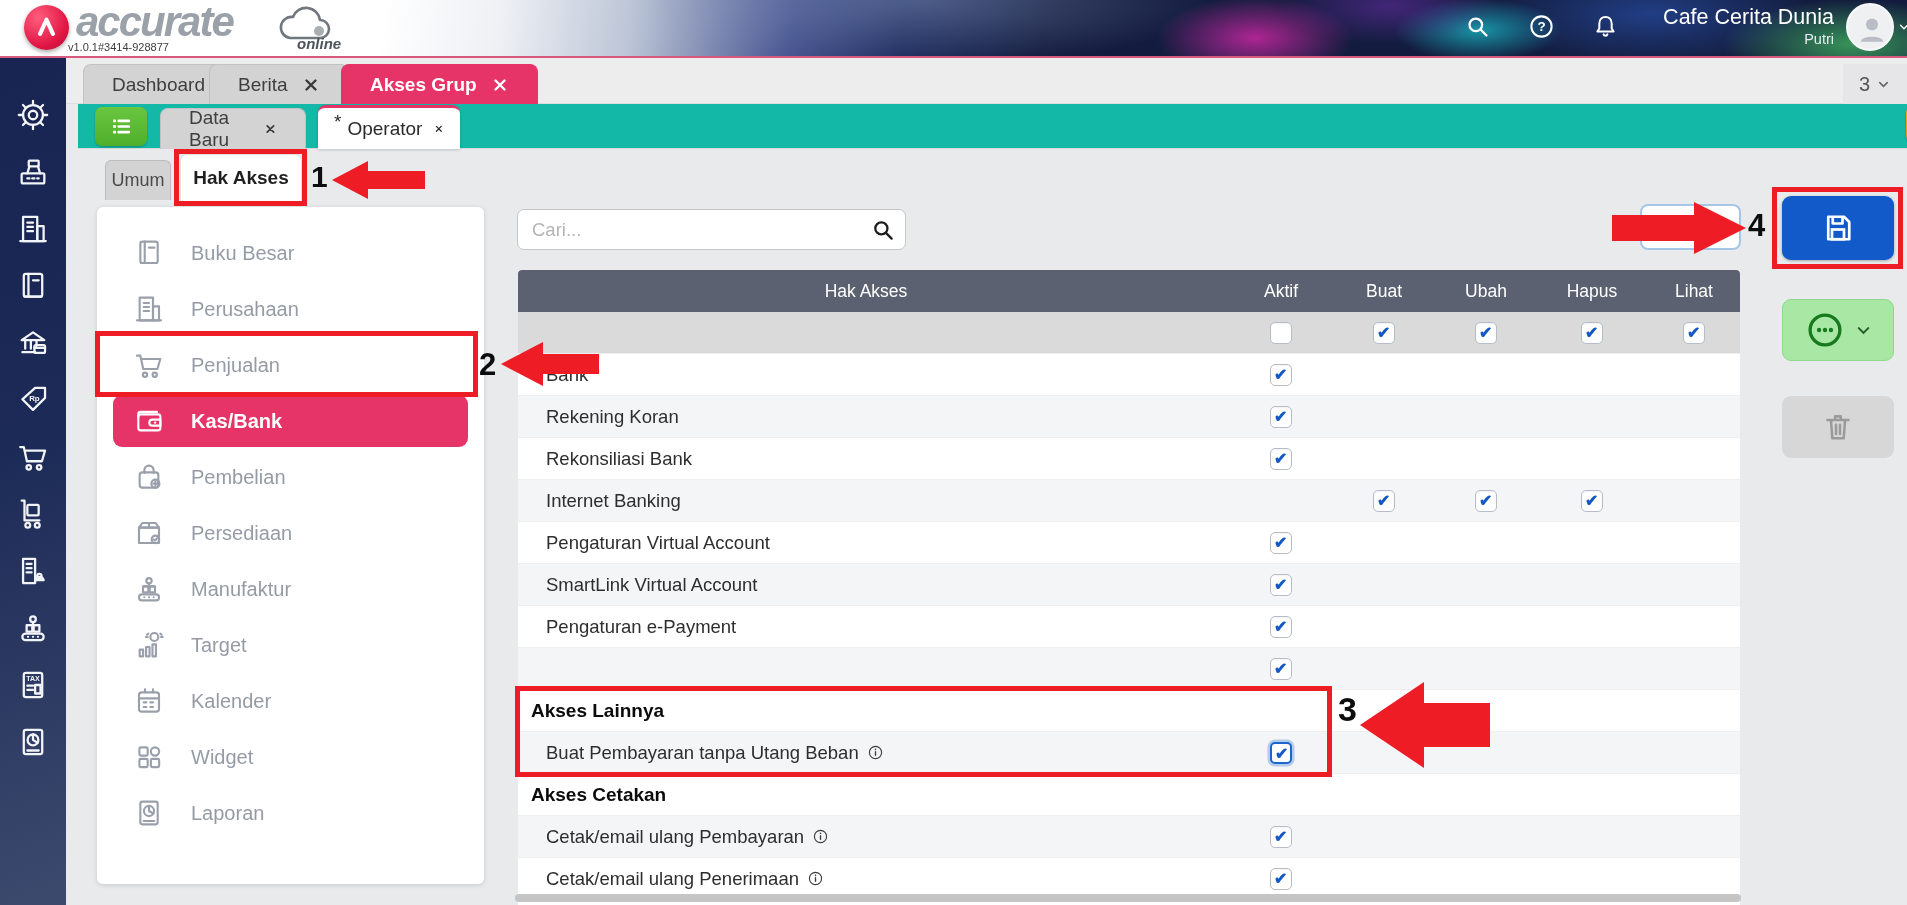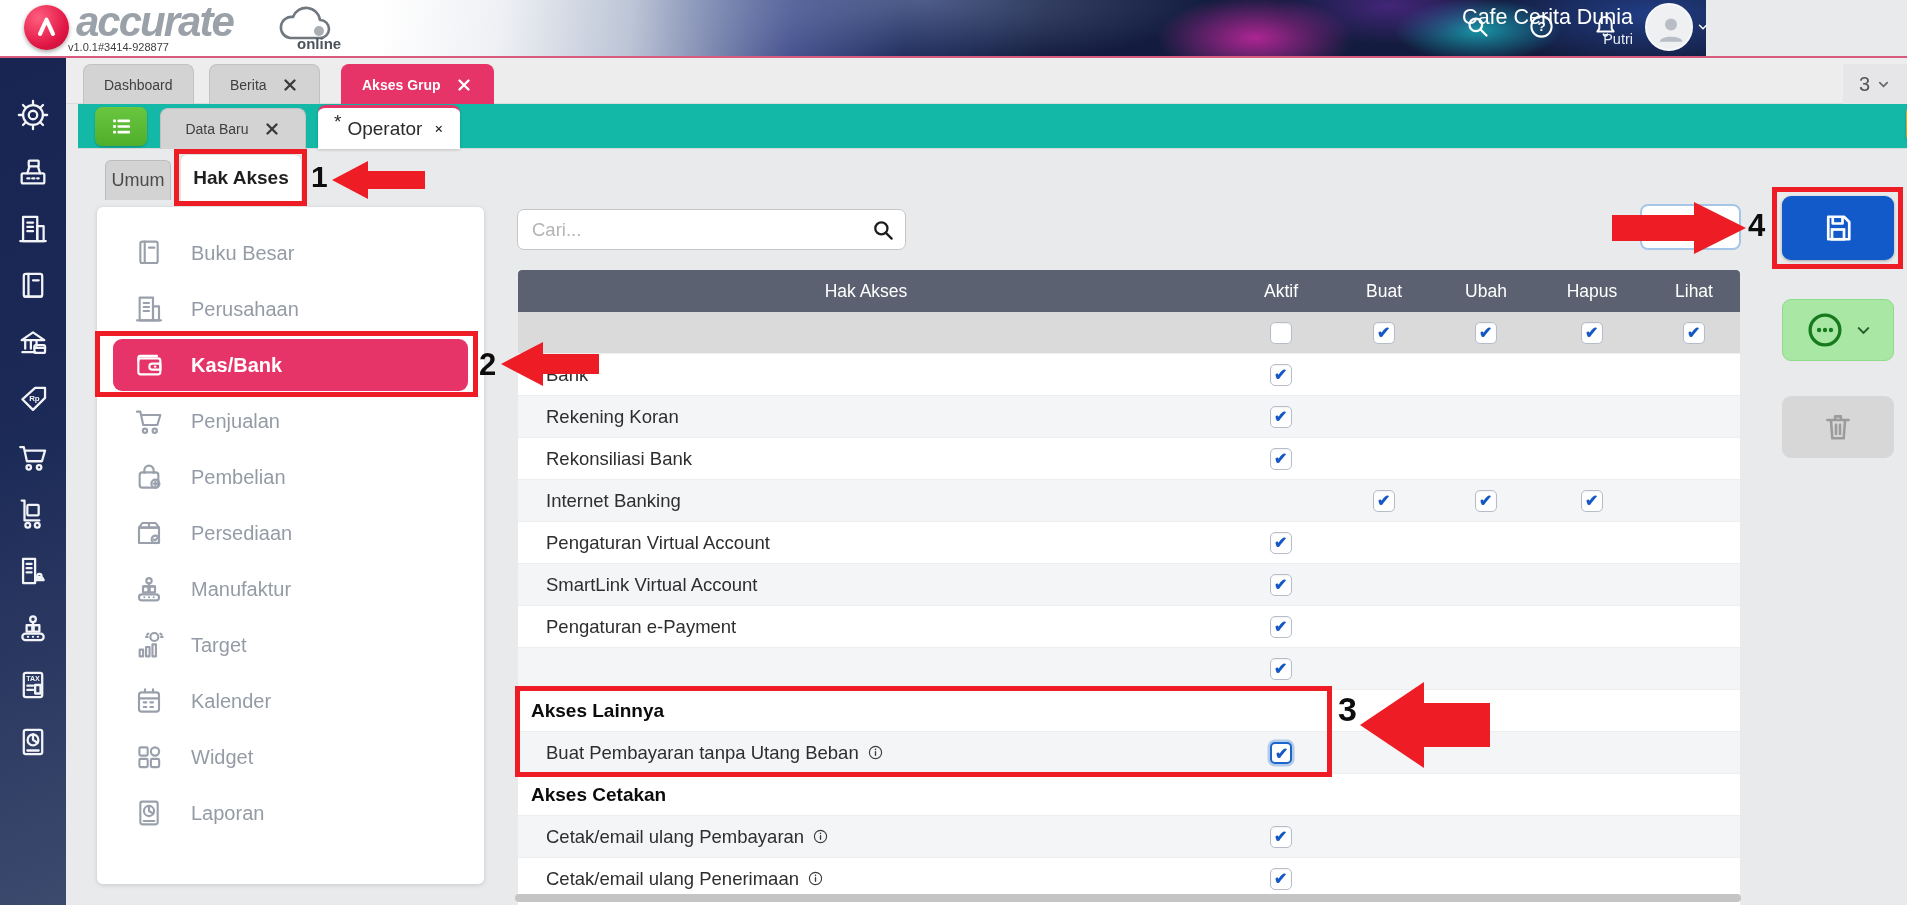--- a/index.html
+++ b/index.html
@@ -1,37 +1,37 @@
 <!DOCTYPE html>
 <html><head>
 <meta charset="utf-8">
 <style>
   html,body{margin:0;padding:0;background:#555;}
   *{box-sizing:border-box;font-family:"Liberation Sans",sans-serif;}
   .screen{position:relative;width:1907px;height:905px;background:#e9eaec;overflow:hidden;margin:0 auto;}
 
   
-  .topbar{position:absolute;left:0;top:0;width:1706px;height:56px;
+  .topbar{position:absolute;left:0;top:0;width:1907px;height:56px;
     background-color:#131c3e;
     background-image:
       radial-gradient(140px 60px ellipse at 1255px 38px, rgba(216,40,170,.78), rgba(216,40,170,0) 70%),
       radial-gradient(160px 55px ellipse at 1390px 6px, rgba(96,44,156,.62), rgba(96,44,156,0) 70%),
       radial-gradient(120px 45px ellipse at 1478px 30px, rgba(26,196,208,.72), rgba(26,196,208,0) 70%),
       radial-gradient(180px 62px ellipse at 1852px 44px, rgba(72,205,100,.68), rgba(72,205,100,0) 72%),
       radial-gradient(220px 70px ellipse at 1650px 14px, rgba(45,90,190,.55), rgba(45,90,190,0) 75%),
       radial-gradient(420px 95px ellipse at 920px 0px, rgba(140,158,196,.45), rgba(140,158,196,0) 70%),
       linear-gradient(97deg,#ffffff 0px,#ffffff 380px,#eef0f4 500px,#bcc5d6 630px,#46538f 790px,#1c2a5c 900px,#131c3e 1040px);}
   .topbar-divider{position:absolute;left:0;top:56px;width:1907px;height:2px;background:#d85a7d;}
   .logo-circle{position:absolute;left:24px;top:5px;width:45px;height:45px;border-radius:50%;
     background:radial-gradient(circle at 32% 28%,#ff5e7e,#e01543 65%,#b00d35);box-shadow:0 2px 4px rgba(0,0,0,.35);}
   .logo-circle svg{position:absolute;left:7px;top:7px;width:31px;height:31px;color:#fff;}
   .brand{position:absolute;left:76px;top:-2px;font-size:42px;font-style:italic;font-weight:700;
     color:#9aa1a8;letter-spacing:-2px;}
   .cloud{position:absolute;left:272px;top:4px;width:66px;height:42px;color:#70777f;}
-  .brand-sub{position:absolute;left:297px;top:35px;font-size:15px;font-weight:700;color:#4d545c;}
+  .brand-sub{position:absolute;left:297px;top:35px;font-size:15px;font-style:italic;font-weight:700;color:#4d545c;}
   .version{position:absolute;left:68px;top:41px;font-size:11px;color:#3d3d3d;}
   .top-dot{position:absolute;left:314px;top:26px;width:10px;height:10px;border-radius:50%;background:#9aa0a6;opacity:.85;}
   .top-ico{position:absolute;top:13px;width:27px;height:27px;color:#fff;cursor:pointer;}
   .company{position:absolute;right:73px;top:5px;font-size:21.5px;color:#fff;white-space:nowrap;}
   .username{position:absolute;right:73px;top:31px;font-size:14.5px;color:#e8ebf4;}
   .avatar{position:absolute;right:13px;top:3px;width:48px;height:48px;border-radius:50%;background:#eef0f2;
     border:2px solid #f7f8fa;overflow:hidden;}
   .avatar svg{position:absolute;left:6px;top:6px;width:36px;height:36px;color:#b9bdc6;}
   .avatar-chev{position:absolute;right:-4px;top:20px;width:14px;height:14px;color:#fff;}
 
@@ -39,21 +39,21 @@
   .sidebar{position:absolute;left:0;top:58px;width:66px;height:847px;
     background:linear-gradient(160deg,#182451 0%,#1c2a57 45%,#3c4a6e 100%);}
   .sb-item{width:66px;height:57px;display:flex;align-items:center;justify-content:center;cursor:pointer;color:#f2f4f8;}
   .sb-item svg{width:34px;height:34px;}
   .sidebar-inner{padding-top:28px;}
 
   
   .tabbar1{position:absolute;left:66px;top:58px;width:1841px;height:46px;background:#ededee;border-bottom:1px solid #dcdcdc;}
   .tabbar2{position:absolute;left:78px;top:104px;width:1883px;height:45px;background:#14b8a6;border-bottom:1px solid #d8d8d8;}
   .tab{position:absolute;height:40px;top:6px;border-radius:8px 8px 0 0;display:flex;align-items:center;
-    padding:0 20px;font-size:14px;gap:14px;cursor:pointer;background:#d3d3d3;color:#3f3f3f;border:1px solid #c2c2c2;border-bottom:none;justify-content:center;}
+    padding:0 28px;font-size:19px;gap:14px;cursor:pointer;background:#d3d3d3;color:#3f3f3f;border:1px solid #c2c2c2;border-bottom:none;}
   .tab .closex{width:18px;height:18px;color:#3b3b3b;}
   .tab.active-pink{background:#e73468;color:#fff;font-weight:700;border-color:#e73468;}
   .tab.active-pink .closex{color:#fff;}
   .tab-counter{position:absolute;right:0;top:6px;width:64px;height:40px;background:#e6e6e8;color:#555;
     display:flex;align-items:center;justify-content:center;gap:6px;font-size:20px;cursor:pointer;}
   .tab-counter svg{width:15px;height:15px;color:#666;}
   .btn-green-list{position:absolute;left:17px;top:3px;width:52px;height:39px;border-radius:7px;cursor:pointer;
     background:linear-gradient(#6ac63f,#4fae2b);display:flex;align-items:center;justify-content:center;color:#fff;box-shadow:0 1px 2px rgba(0,0,0,.25);}
   .btn-green-list svg{width:27px;height:27px;}
   .tab-doc{position:absolute;top:4px;height:41px;}
@@ -351,40 +351,40 @@
           <span class="micon">
             <svg viewBox="0 0 24 24" style="width:100%;height:100%;display:block">
               <rect x="5" y="3.5" width="10" height="17" fill="none" stroke="currentColor" stroke-width="1.6" stroke-linecap="round" stroke-linejoin="round"></rect>
               <path d="M8 7.5h4M8 10.5h4M8 13.5h4" fill="none" stroke="currentColor" stroke-width="1.6" stroke-linecap="round" stroke-linejoin="round"></path>
               <rect x="15" y="10" width="4.5" height="10.5" fill="none" stroke="currentColor" stroke-width="1.6" stroke-linecap="round" stroke-linejoin="round"></rect>
               <path d="M3 20.5h18" fill="none" stroke="currentColor" stroke-width="1.6" stroke-linecap="round" stroke-linejoin="round"></path>
             </svg>
           </span>
           <span class="mlabel">Perusahaan</span>
         </div>
+        <div class="menu-item">
+          <span class="micon">
+            <svg viewBox="0 0 24 24" style="width:100%;height:100%;display:block">
+              <path d="M3 5h2.5l2.2 10h10.6l2.2-7.5H6.4" fill="none" stroke="currentColor" stroke-width="1.6" stroke-linecap="round" stroke-linejoin="round"></path>
+              <circle cx="9" cy="19.3" r="1.6" fill="none" stroke="currentColor" stroke-width="1.6" stroke-linecap="round" stroke-linejoin="round"></circle>
+              <circle cx="16.3" cy="19.3" r="1.6" fill="none" stroke="currentColor" stroke-width="1.6" stroke-linecap="round" stroke-linejoin="round"></circle>
+            </svg>
+          </span>
+          <span class="mlabel">Penjualan</span>
+        </div>
         <div class="menu-item active">
           <span class="micon">
             <svg viewBox="0 0 24 24" style="width:100%;height:100%;display:block">
               <path d="M4 9V6.8c0-.9.7-1.6 1.6-1.6H18" fill="none" stroke="currentColor" stroke-width="1.6" stroke-linecap="round" stroke-linejoin="round"></path>
               <rect x="4" y="7" width="16.5" height="12" rx="1.8" fill="none" stroke="currentColor" stroke-width="1.6" stroke-linecap="round" stroke-linejoin="round"></rect>
               <path d="M14.5 11h6v4.5h-6a2.25 2.25 0 0 1 0-4.5z" fill="none" stroke="currentColor" stroke-width="1.6" stroke-linecap="round" stroke-linejoin="round"></path>
               <circle cx="16.6" cy="13.2" r="0.9" fill="currentColor"></circle>
             </svg>
           </span>
           <span class="mlabel">Kas/Bank</span>
-        </div>
-        <div class="menu-item">
-          <span class="micon">
-            <svg viewBox="0 0 24 24" style="width:100%;height:100%;display:block">
-              <path d="M3 5h2.5l2.2 10h10.6l2.2-7.5H6.4" fill="none" stroke="currentColor" stroke-width="1.6" stroke-linecap="round" stroke-linejoin="round"></path>
-              <circle cx="9" cy="19.3" r="1.6" fill="none" stroke="currentColor" stroke-width="1.6" stroke-linecap="round" stroke-linejoin="round"></circle>
-              <circle cx="16.3" cy="19.3" r="1.6" fill="none" stroke="currentColor" stroke-width="1.6" stroke-linecap="round" stroke-linejoin="round"></circle>
-            </svg>
-          </span>
-          <span class="mlabel">Penjualan</span>
         </div>
         <div class="menu-item">
           <span class="micon">
             <svg viewBox="0 0 24 24" style="width:100%;height:100%;display:block">
               <path d="M8.5 9V7a3.5 3.5 0 0 1 7 0v2" fill="none" stroke="currentColor" stroke-width="1.6" stroke-linecap="round" stroke-linejoin="round"></path>
               <rect x="5" y="8.5" width="14" height="11.5" rx="2" fill="none" stroke="currentColor" stroke-width="1.6" stroke-linecap="round" stroke-linejoin="round"></rect>
               <circle cx="16.8" cy="17" r="3" fill="none" stroke="currentColor" stroke-width="1.6" stroke-linecap="round" stroke-linejoin="round"></circle>
               <path d="M16.8 15.6v2.8M15.4 17h2.8" fill="none" stroke="currentColor" stroke-width="1.6" stroke-linecap="round" stroke-linejoin="round"></path>
             </svg>
           </span>

